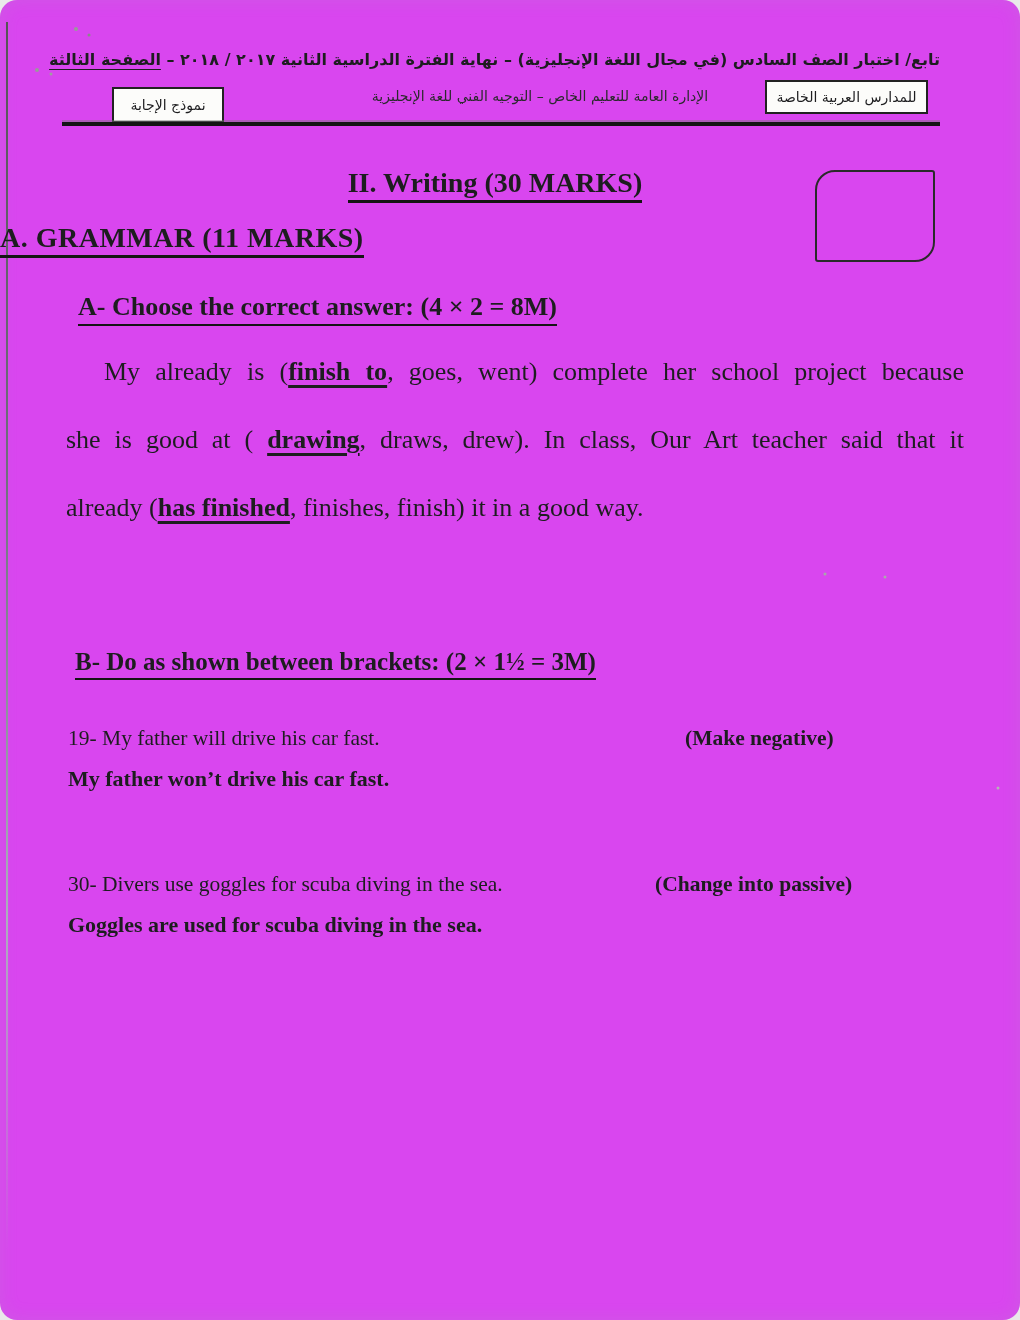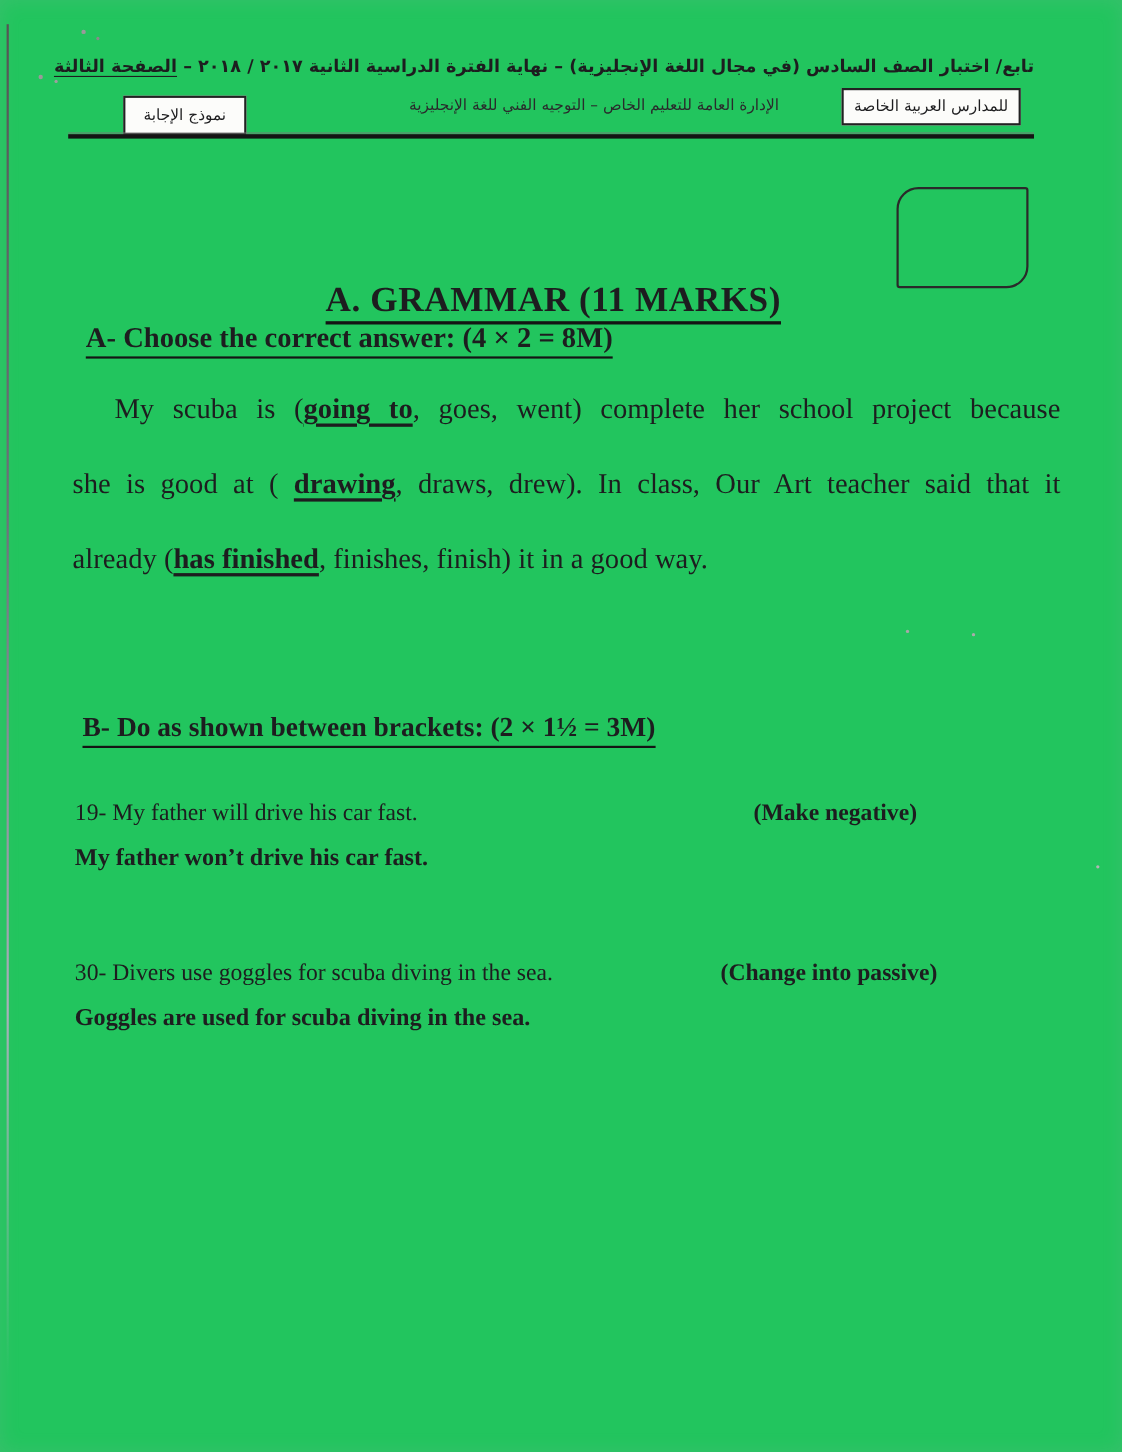--- a/index.html
+++ b/index.html
@@ -4,24 +4,25 @@
 <style>
   html, body { margin: 0; padding: 0; }
   body {
     width: 1020px; height: 1320px;
     background: #e9e9e9;
     font-family: "Liberation Serif", serif;
   }
   .page {
     position: relative;
     width: 1020px; height: 1320px;
-    background: #22c55e;
+    background: #d946ef;
     color: #1d1d1f;
     overflow: hidden;
     box-shadow: inset 0 0 18px rgba(160,170,180,0.18);
+    border-radius: 17px;
   }
   
   .scan-edge-left {
     position: absolute; left: 6px; top: 22px; width: 2px; height: 1280px;
     background: linear-gradient(to bottom, #555 0%, #6e707c 35%, #aab0bb 70%, rgba(200,205,214,0) 96%);
   }
   .noise {
     position: absolute; left: 0; top: 0; width: 2px; height: 2px; border-radius: 50%;
     background: transparent;
     box-shadow: 75px 28px 0 1px #9a9a9a, 88px 34px 0 0.5px #8a8a8a,
@@ -64,22 +65,22 @@
   }
   
   .title-main {
     position: absolute; top: 167px; left: 0; width: 990px; text-align: center;
     font-size: 28px; font-weight: bold;
   }
   .title-main span, .title-sub span {
     border-bottom: 3px solid #141414; padding-bottom: 1px; display: inline-block;
   }
   .title-sub {
-    position: absolute; top: 254px; left: 0; width: 1006px; text-align: center;
-    font-size: 32px; font-weight: bold; letter-spacing: 0.5px;
+    position: absolute; top: 222px; left: 0; width: 1006px; 
+    font-size: 28px; font-weight: bold; letter-spacing: 0.5px;
   }
   .part-a-heading {
     position: absolute; top: 292px; left: 78px;
     font-size: 26px; font-weight: bold;
   }
   .part-a-heading span, .part-b-heading span {
     border-bottom: 2.5px solid #141414; padding-bottom: 2px; display: inline-block; text-align: center;
   }
   
   .para {
@@ -125,31 +126,34 @@
   </div>
 
   <div class="hdr-box box-answer">
     <span>نموذج الإجابة</span>
   </div>
 
   <div class="hdr-rule"></div>
 
   <div class="marks-box"></div>
 
+  <div class="title-main">
+    <span>II. Writing (30 MARKS)</span>
+  </div>
 
   <div class="title-sub">
     <span>A. GRAMMAR (11 MARKS)</span>
   </div>
 
   <div class="part-a-heading">
     <span>A- Choose the correct answer: (4 × 2 = 8M)</span>
   </div>
 
   <div class="para">
-    <div class="p-line indent"><span>My scuba is (</span><span class="choice">going to</span><span>, goes, went) complete her school project because</span></div>
+    <div class="p-line indent"><span>My already is (</span><span class="choice">finish to</span><span>, goes, went) complete her school project because</span></div>
     <div class="p-line"><span>she is good at ( </span><span class="choice">drawing</span><span>, draws, drew). In class, Our Art teacher said that it</span></div>
     <div class="p-line last"><span>already (</span><span class="choice">has finished</span><span>, finishes, finish) it in a good way.</span></div>
   </div>
 
   <div class="part-b-heading">
     <span>B- Do as shown between brackets: (2 × 1½ = 3M)</span>
   </div>
 
   <div class="q-row q19">
     <span>19- My father will drive his car fast.</span>

